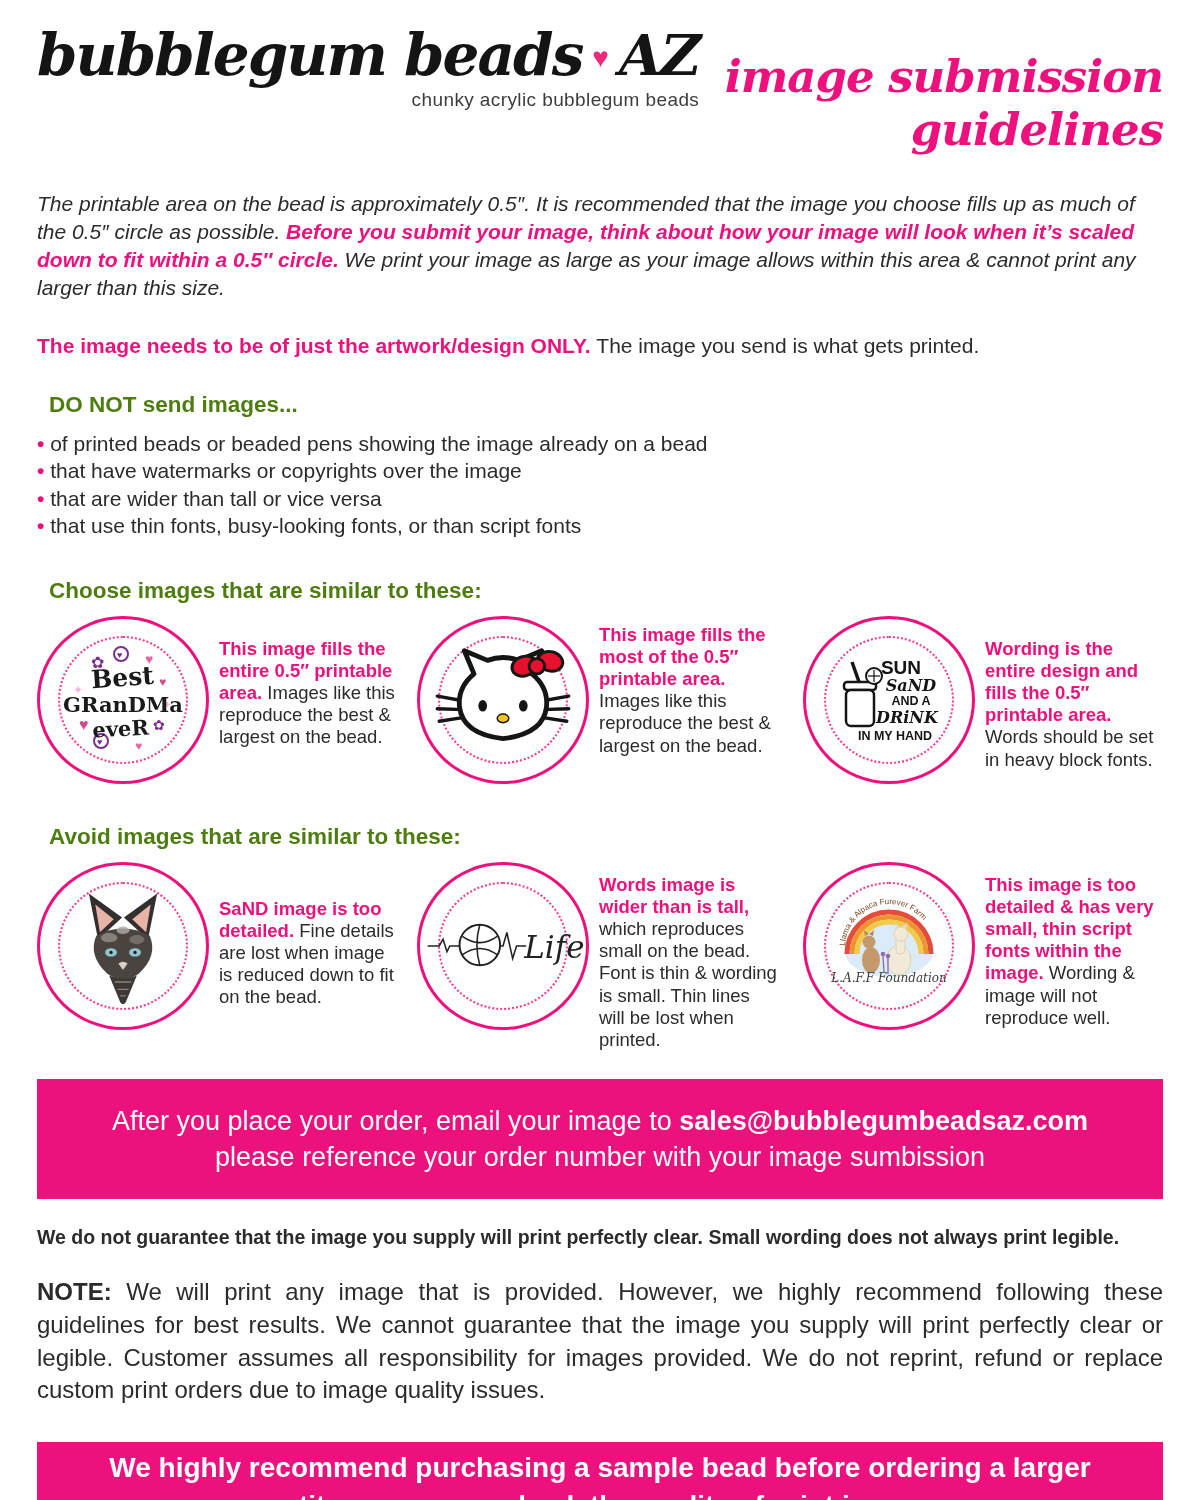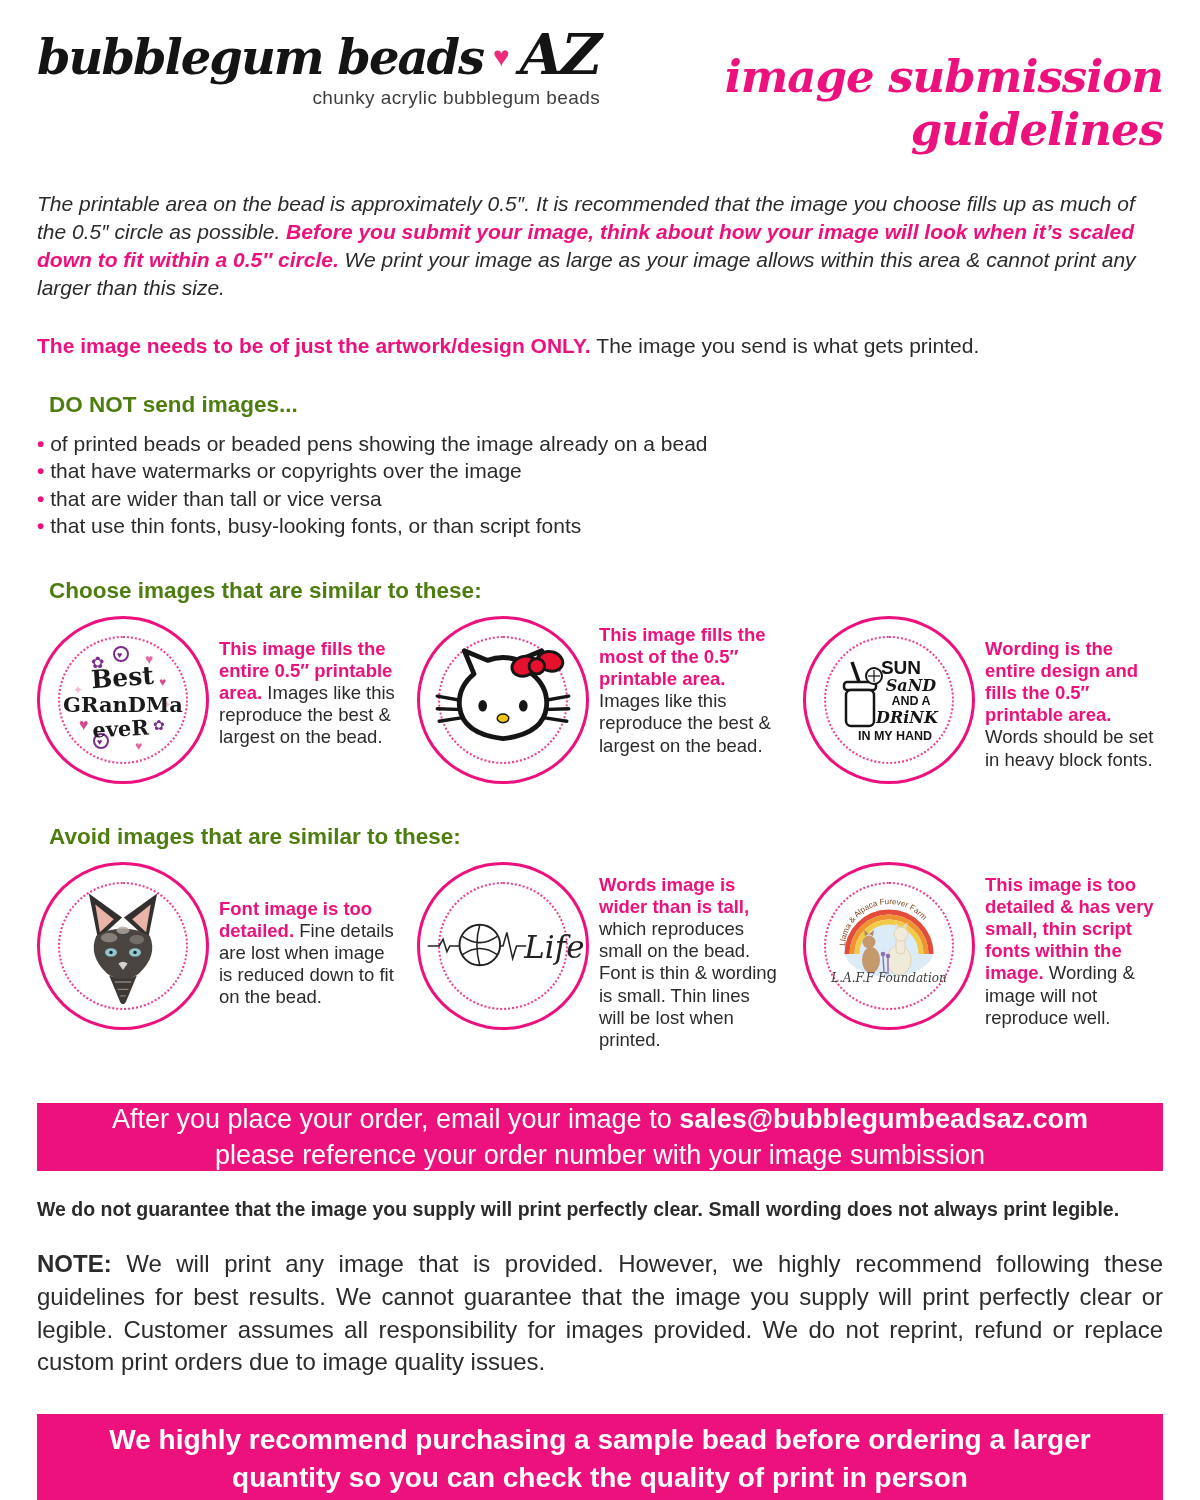--- a/index.html
+++ b/index.html
@@ -8,21 +8,21 @@
     position:relative; width:1200px; height:1500px; overflow:hidden;
     background:#ffffff; padding:0 37px;
     font-family:"Liberation Sans", sans-serif; color:#2b2b2b;
   }
   
   .header { display:flex; justify-content:space-between; align-items:flex-start; padding-top:26px; }
   .logo-block { line-height:1; }
   .logo-line { white-space:nowrap; }
   .logo-script {
     font-family:"DejaVu Serif", serif; font-style:italic; font-weight:700;
-    font-size:48px; color:#141414; letter-spacing:-2px;
+    font-size:58px; color:#141414; letter-spacing:-2px;
   }
   .logo-heart { color:#ee2a7b; font-size:28px; margin:0 10px; vertical-align:8px; }
   .logo-az {
     font-family:"DejaVu Serif", serif; font-style:italic; font-weight:700;
     font-size:56px; color:#141414; letter-spacing:-2px;
   }
   .tagline { font-size:19px; color:#3d3d3d; text-align:right; margin-top:6px; letter-spacing:0.4px; }
   .page-title {
     font-family:"DejaVu Serif", serif; font-style:italic; font-weight:700;
     font-size:45px; color:#ec117d; margin-top:24px; text-align:right; letter-spacing:-1px;
@@ -55,21 +55,21 @@
   .cap { width:178px; margin:0 0 0 10px; font-size:18.5px; line-height:1.2; }
   .cap .pink-bold { font-size:18.5px; }
   .cap.pt-c1 { padding-top:22px; } .cap.pt-c2 { padding-top:8px; } .cap.pt-c3 { padding-top:22px; }
   .cap.pt-a1 { padding-top:36px; } .cap.pt-a2 { padding-top:12px; } .cap.pt-a3 { padding-top:12px; }
   .art-overflow { overflow:visible; }
   
   .banner {
     background:#ec117d; color:#ffffff; text-align:center;
     display:flex; flex-direction:column; justify-content:center;
   }
-  .email-banner { margin-top:52px; height:68px; font-size:27px; line-height:36px; font-weight:normal; }
+  .email-banner { margin-top:28px; height:120px; font-size:27px; line-height:36px; font-weight:normal; }
   .email-banner .bold { font-weight:bold; }
   .sample-banner { margin-top:35px; height:90px; font-size:28px; line-height:38px; font-weight:bold; padding:0 30px; }
   
   .guarantee { margin-top:26px; font-weight:bold; font-size:19.5px; line-height:1.3; }
   .note-para { margin-top:26px; font-size:24px; line-height:1.36; text-align:justify; }
   .note-label { font-weight:bold; }
 </style>
 </head>
 <body>
 
@@ -198,21 +198,21 @@
             <ellipse cx="42" cy="72" rx="6.5" ry="4.5" fill="#8FC6CD"></ellipse>
             <ellipse cx="68" cy="72" rx="6.5" ry="4.5" fill="#8FC6CD"></ellipse>
             <circle cx="42" cy="72" r="1.8" fill="#1c1c1c"></circle>
             <circle cx="68" cy="72" r="1.8" fill="#1c1c1c"></circle>
             <path d="M50,84 Q55,80 60,84 L55,91 Z" fill="#d9cfc9"></path>
             <path d="M40,97 Q55,104 70,97 L58,126 Q55,130 52,126 Z" fill="#3c3835"></path>
             <path d="M46,104 L64,104 M49,112 L61,112 M52,119 L58,119" stroke="#8a817b" stroke-width="1.5" fill="none"></path>
           </svg>
         </div>
       </div>
-      <p class="cap pt-a1"><span class="pink-bold">Font image is too detailed.</span> <span>Fine details are lost when image is reduced down to fit on the bead.</span></p>
+      <p class="cap pt-a1"><span class="pink-bold">SaND image is too detailed.</span> <span>Fine details are lost when image is reduced down to fit on the bead.</span></p>
     </div>
 
     <div class="ex-group g2">
       <div class="bead">
         <div class="bead-inner">
           <svg width="156" height="58" viewBox="0 0 160 60" class="art-overflow">
             <polyline points="2,30 14,30 18,23 22,36 25,30 40,30 72,30 80,30 84,16 90,43 94,30 104,30" fill="none" stroke="#222222" stroke-width="1.6"></polyline>
             <g>
               <circle cx="56" cy="29" r="21" fill="#ffffff" stroke="#222222" stroke-width="2"></circle>
               <path d="M38,20 Q56,33 74,20 M38,39 Q56,26 74,39 M56,8 Q50,29 56,50" fill="none" stroke="#222222" stroke-width="1.6"></path>

